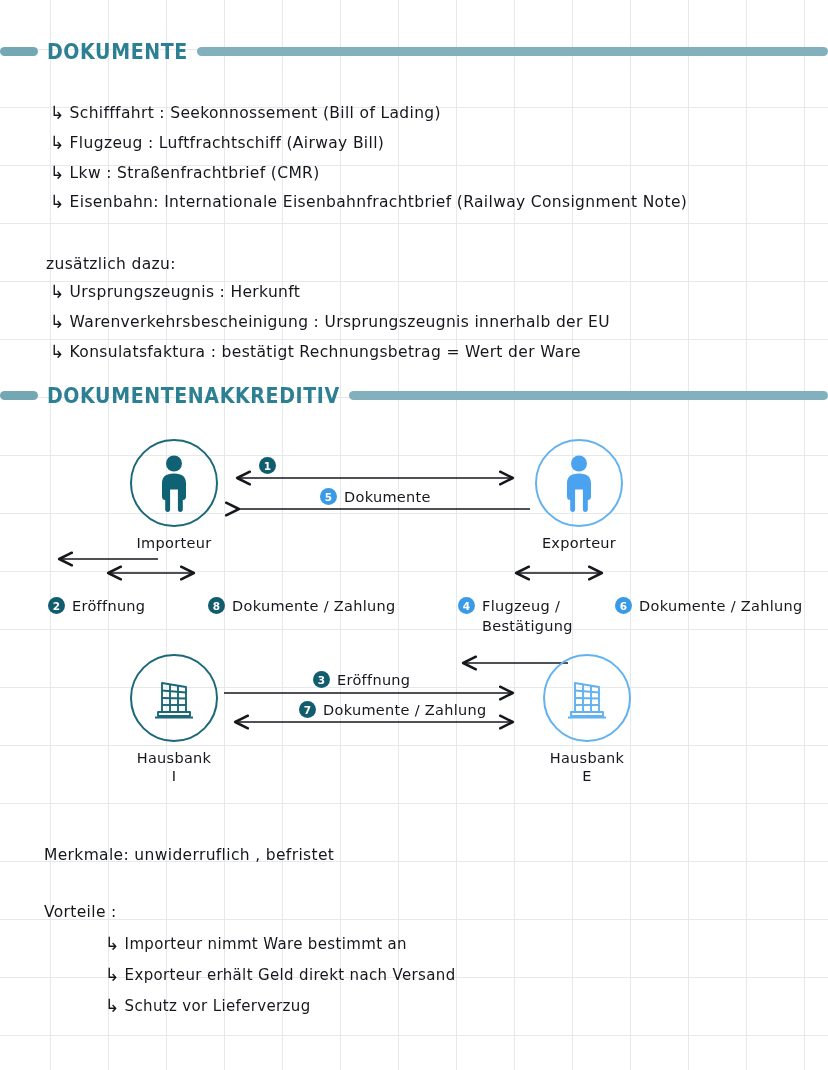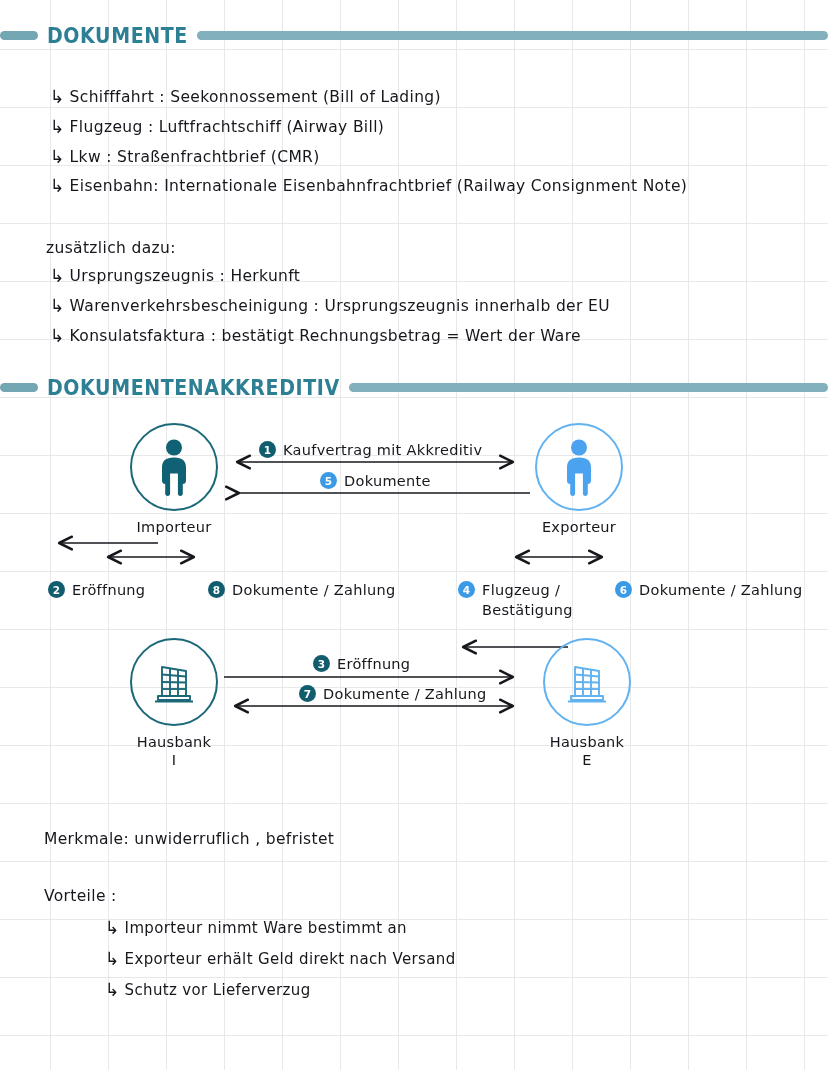--- a/index.html
+++ b/index.html
@@ -18,20 +18,21 @@
       linear-gradient(to bottom, #e6e8ea 1px, transparent 1px);
     background-size: 58px 58px;
     background-position: -8px -9px;
     font-family: "DejaVu Sans", sans-serif;
     color: #111217;
   }
 
   .page {
     position: absolute;
     inset: 0;
+    margin-top: 16px;
   }
 
   
   .section-header {
     position: absolute;
     left: 0;
     width: 828px;
     height: 26px;
     display: flex;
     align-items: center;
@@ -185,21 +186,21 @@
   <div class="hw" style="left:50px; top:265px;">
     <span class="bullet-arrow">↳</span><span>Ursprungszeugnis : Herkunft</span>
   </div>
   <div class="hw" style="left:50px; top:295px;">
     <span class="bullet-arrow">↳</span><span>Warenverkehrsbescheinigung : Ursprungszeugnis innerhalb der EU</span>
   </div>
   <div class="hw" style="left:50px; top:325px;">
     <span class="bullet-arrow">↳</span><span>Konsulatsfaktura : bestätigt Rechnungsbetrag = Wert der Ware</span>
   </div>
 
-  <div class="section-header" style="top:374px;">
+  <div class="section-header" style="top:366px;">
     <span class="hdr-bar-left"></span>
     <span class="hdr-title">DOKUMENTENAKKREDITIV</span>
     <span class="hdr-bar-right"></span>
   </div>
 
   <div class="diagram">
 
     <svg class="lines" viewBox="0 0 828 390">
       <defs>
         <marker id="ah-r" markerWidth="9" markerHeight="9" refX="7.5" refY="4.5" orient="auto">
@@ -280,21 +281,20 @@
             <line x1="7" y1="45.5" x2="45" y2="45.5"></line>
           </g>
         </svg>
       </div>
       <div class="node-label" style="white-space:pre-line;">Hausbank
 E</div>
     </div>
 
     <div class="arrow-label" style="left:259px; top:26px;">
       <span class="badge dark">1</span>
-      <span class="txt">Kaufvertrag mit Akkreditiv</span>
     </div>
 
     <div class="arrow-label" style="left:320px; top:57px;">
       <span class="badge light">5</span>
       <span class="txt">Dokumente</span>
     </div>
 
     <div class="arrow-label" style="left:48px; top:166px;">
       <span class="badge dark">2</span>
       <span class="txt">Eröffnung</span>

